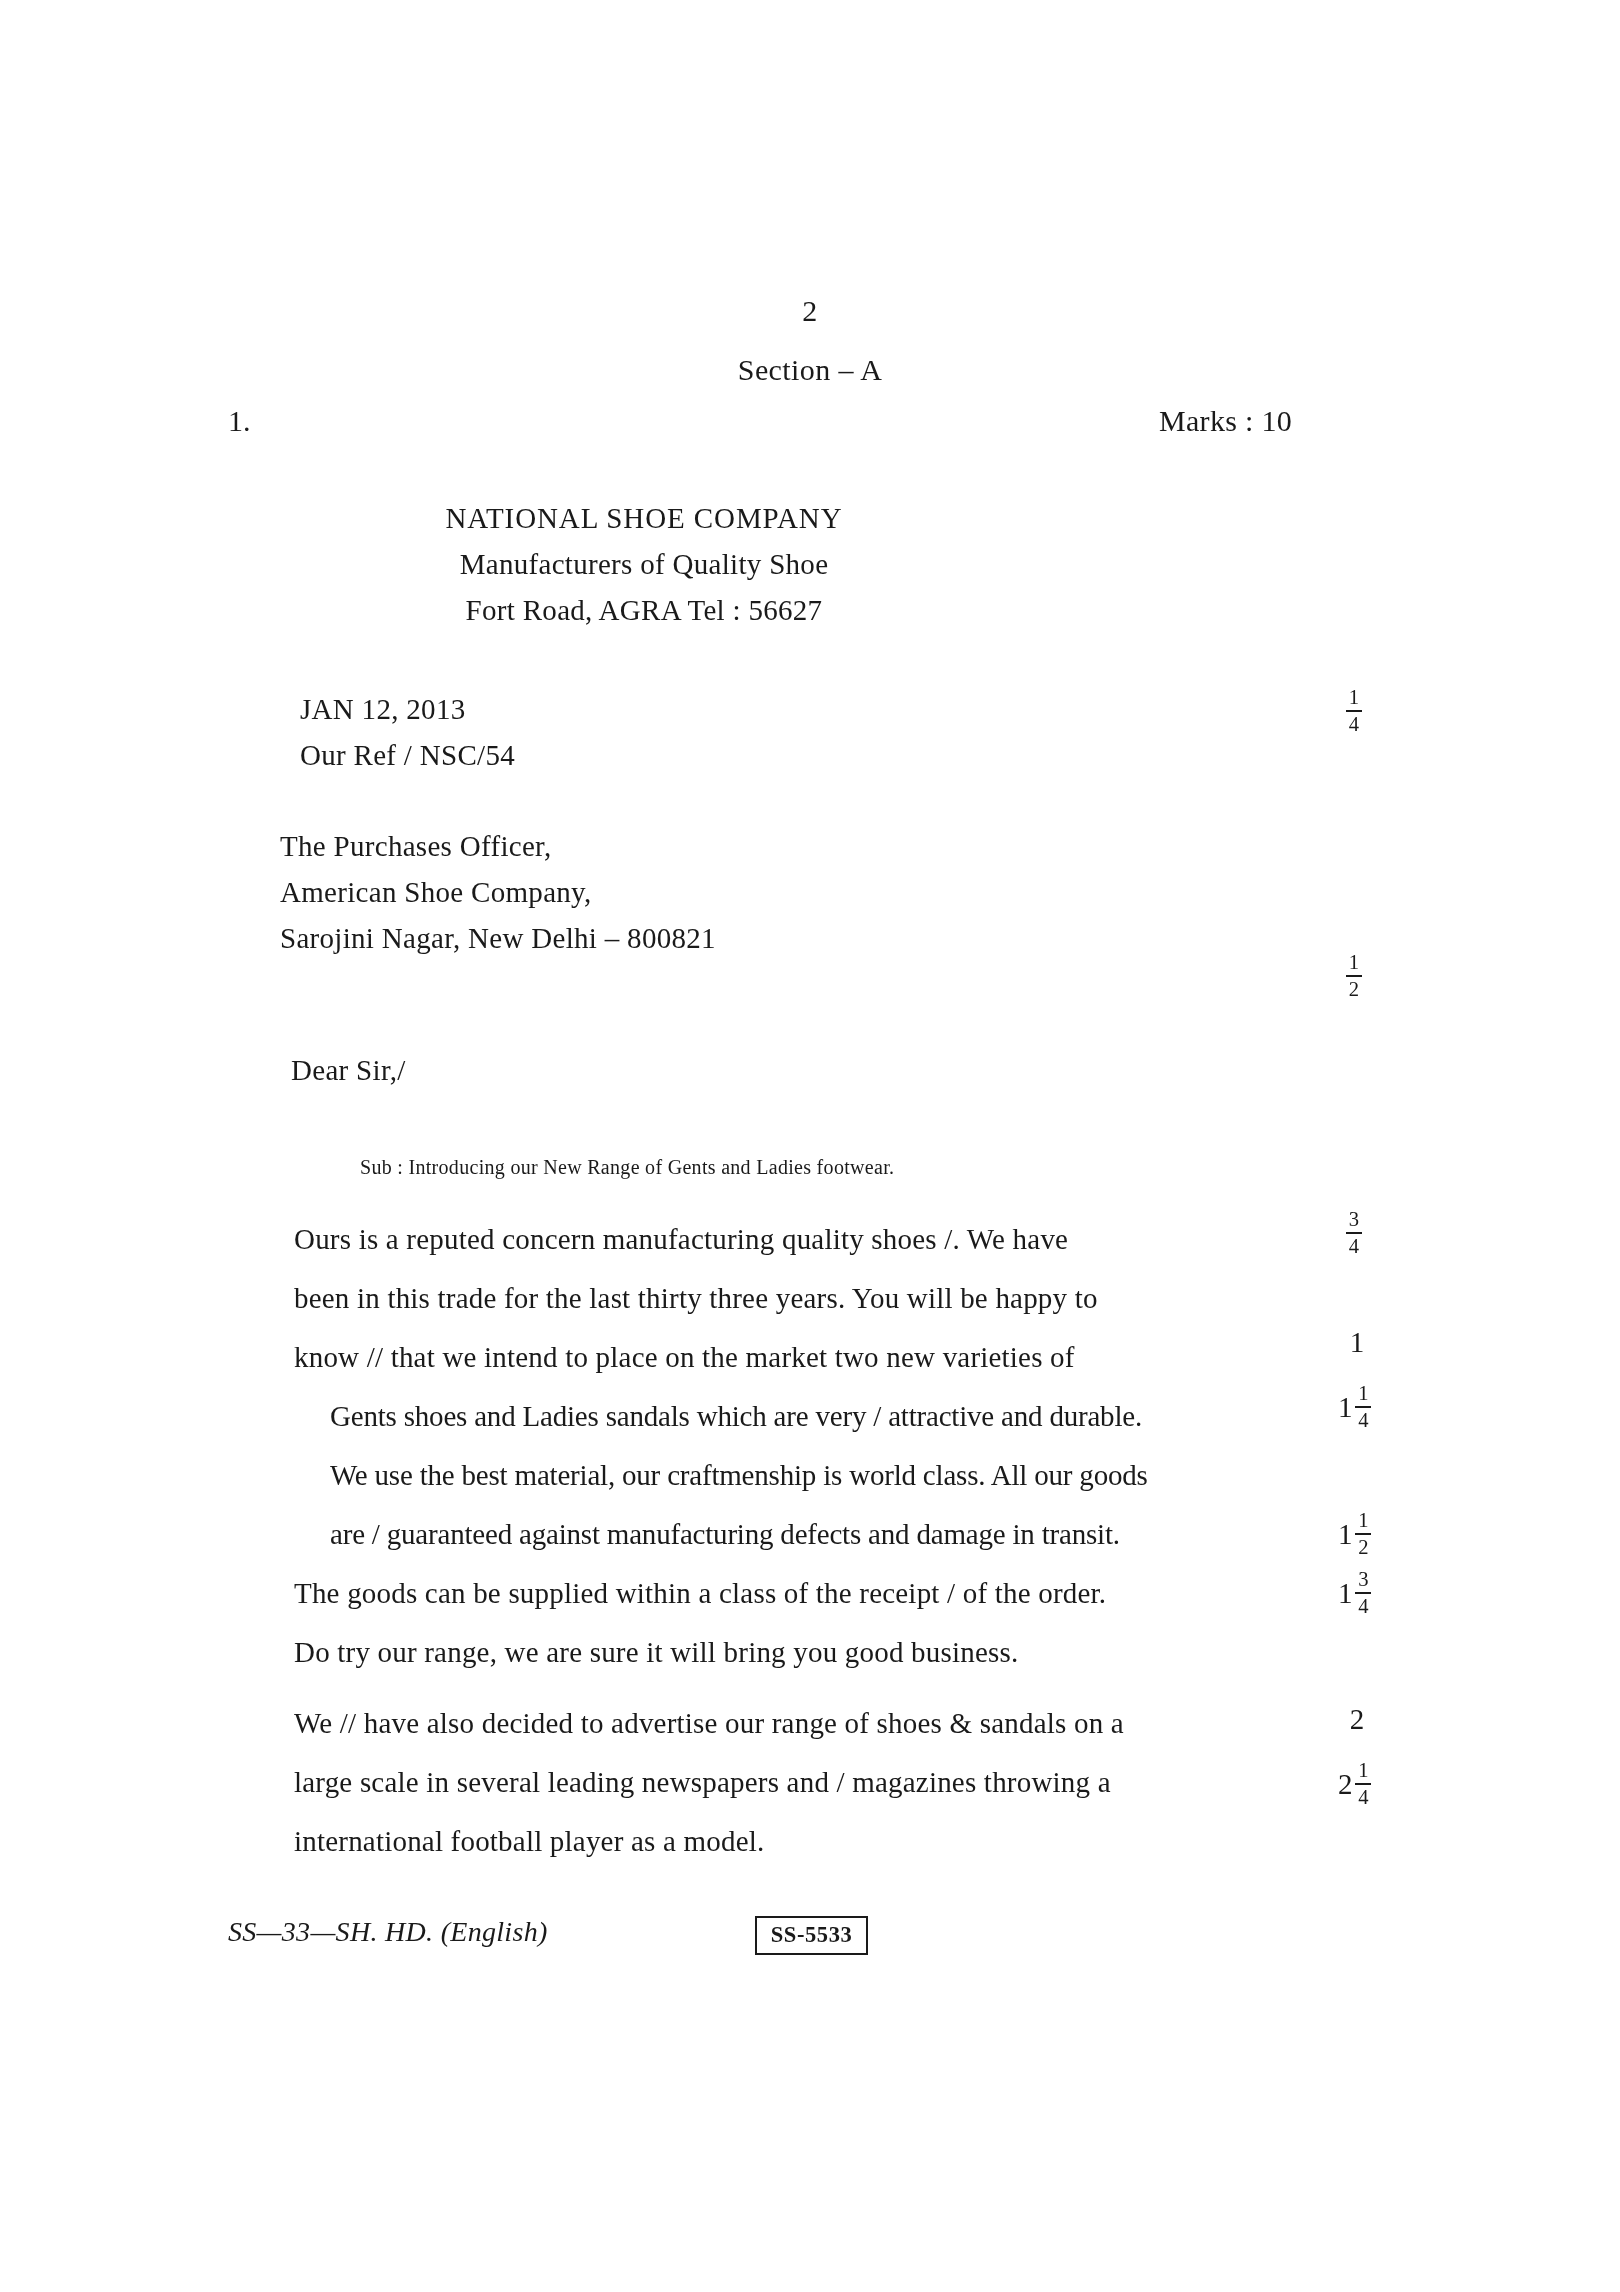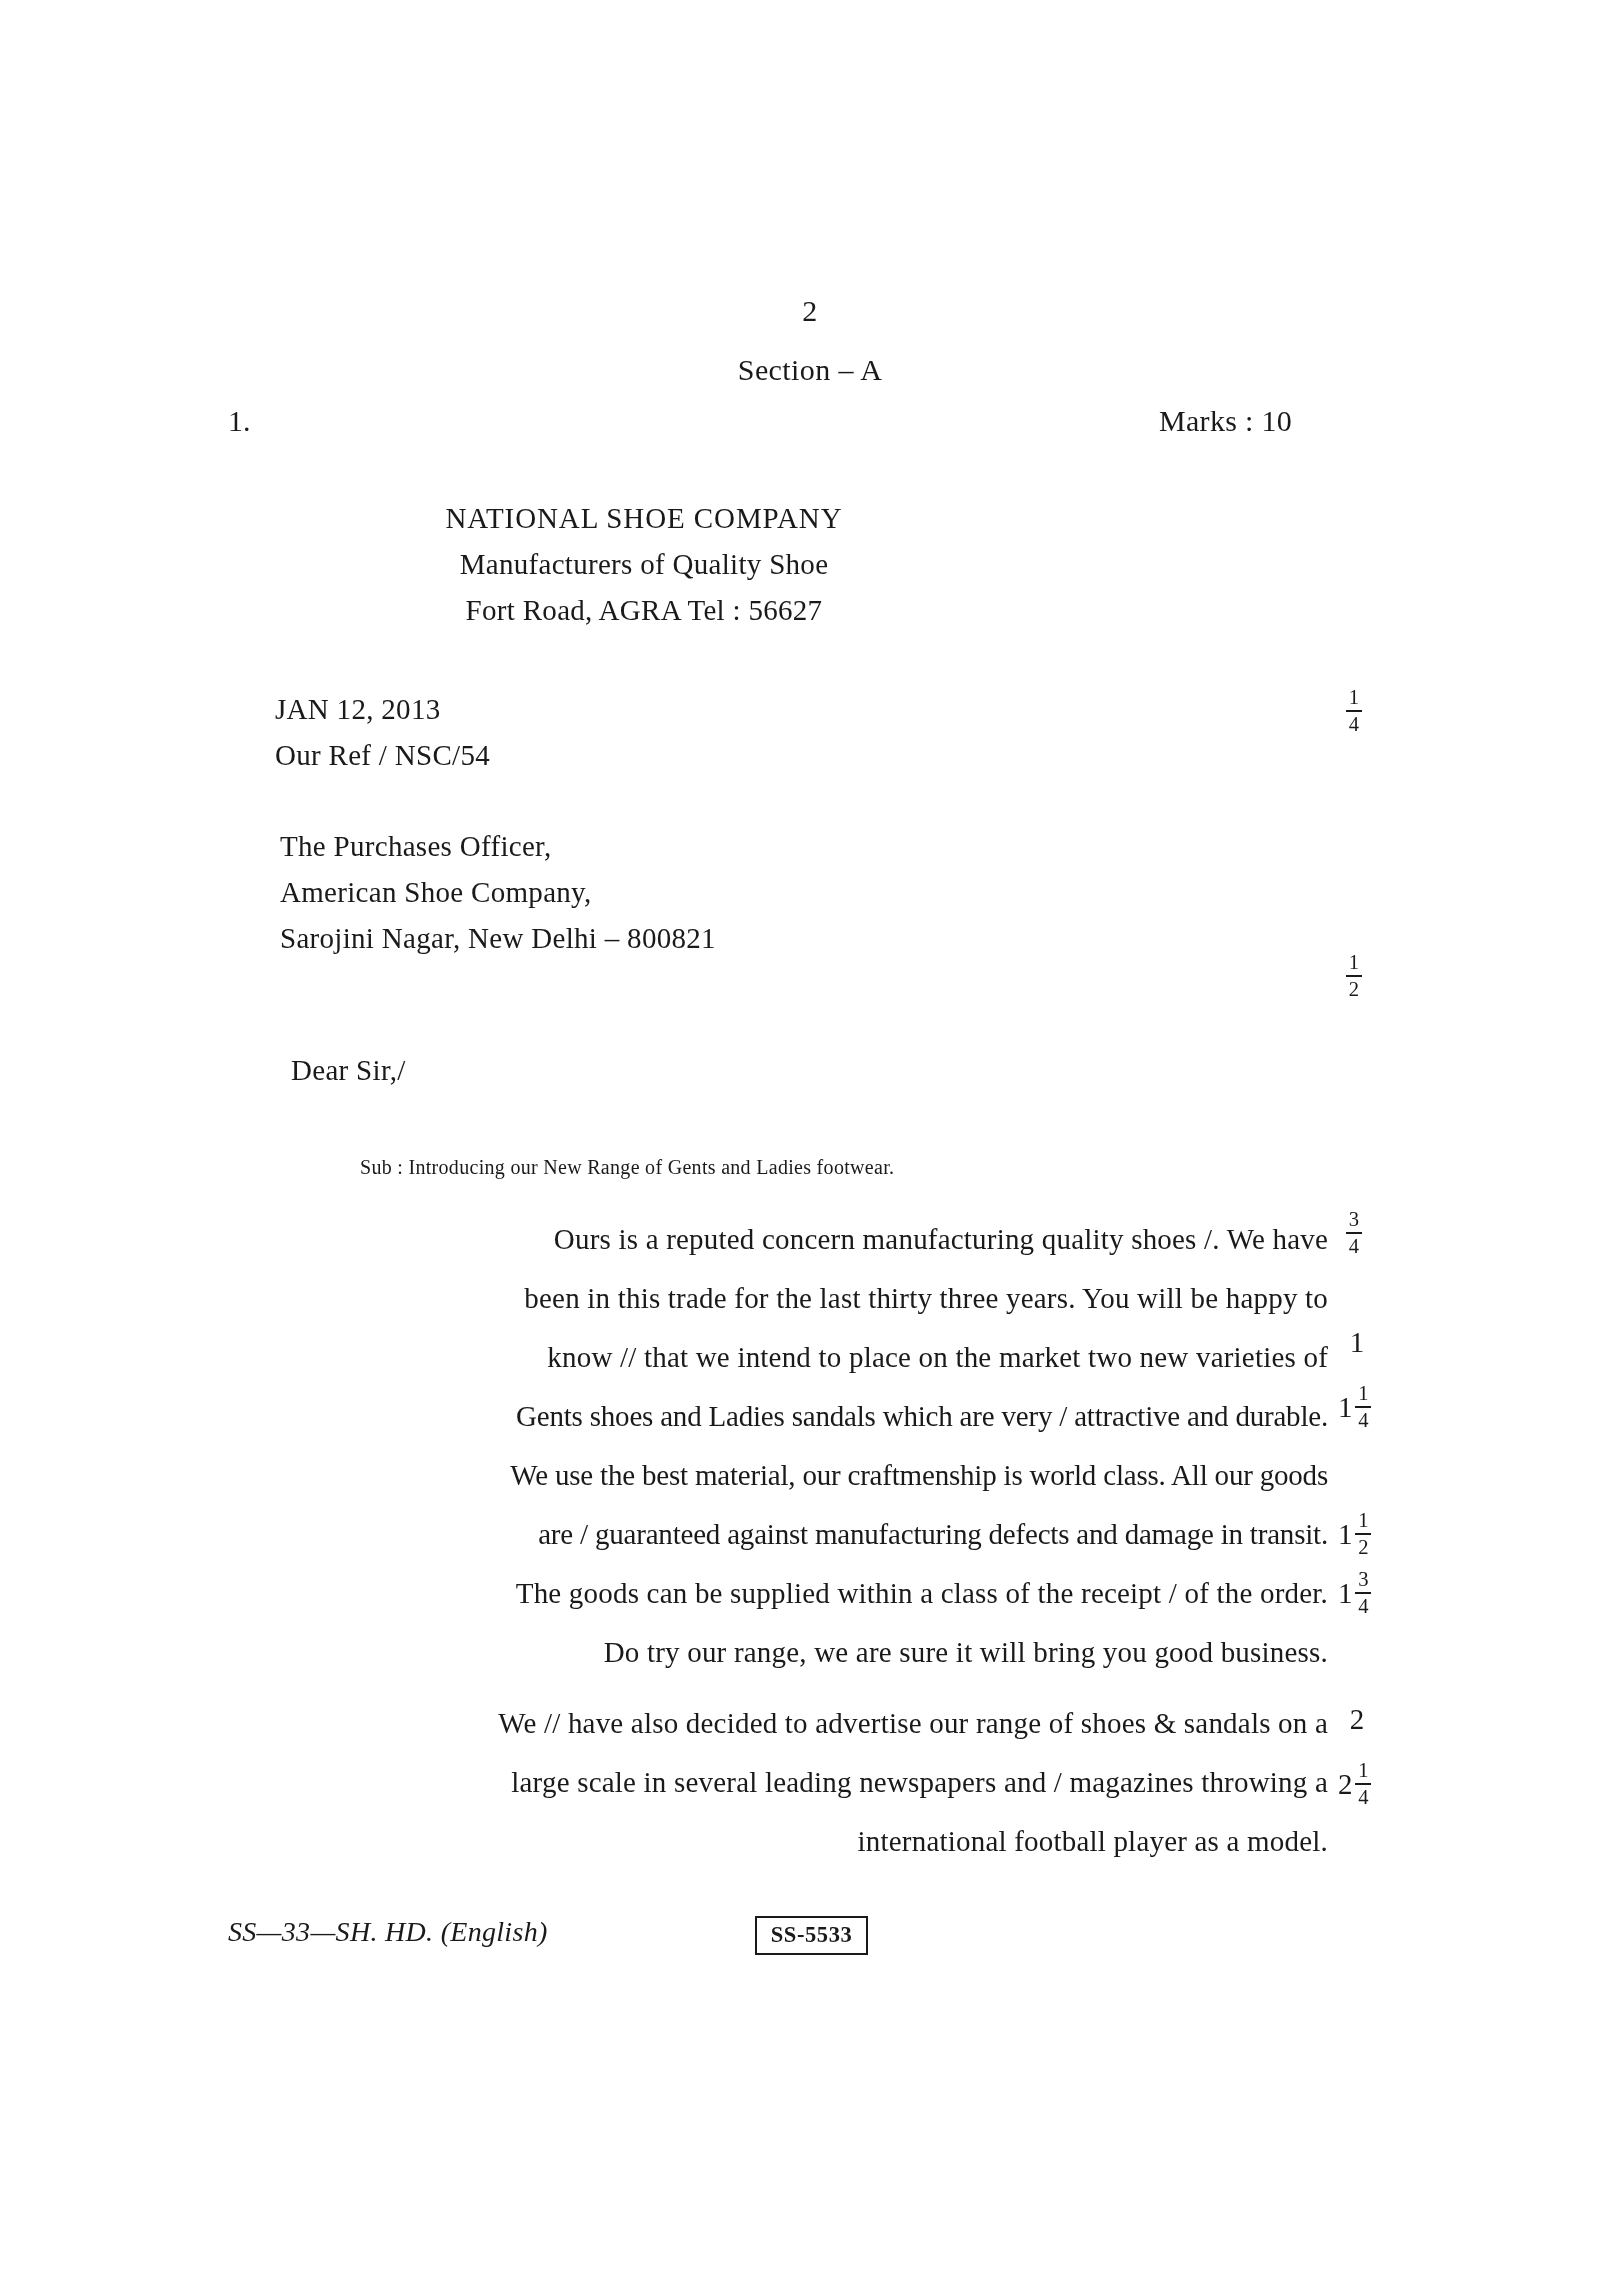--- a/index.html
+++ b/index.html
@@ -70,21 +70,21 @@
   .letterhead div {
     font-size: 29px;
     line-height: 46px;
     letter-spacing: 0.3px;
   }
   .letterhead .lh-line1 { letter-spacing: 0.9px; }
 
   
   .dateblock {
     top: 686px;
-    left: 275px;
+    left: 300px;
   }
   .dateblock div {
     font-size: 29px;
     line-height: 46px;
     letter-spacing: 0.3px;
   }
 
   
   .addressblock {
     top: 823px;
@@ -110,21 +110,20 @@
     left: 360px;
     font-size: 20px;
     letter-spacing: 0.3px;
   }
 
   
   .body-block {
     top: 1210px;
     left: 294px;
     width: 1034px;
-    text-align: right;
   }
   .body-line {
     font-size: 29px;
     height: 59px;
     line-height: 59px;
     letter-spacing: 0.2px;
     white-space: nowrap;
   }
   .body-line.tight { letter-spacing: -0.2px; margin-left: 36px; }
 

